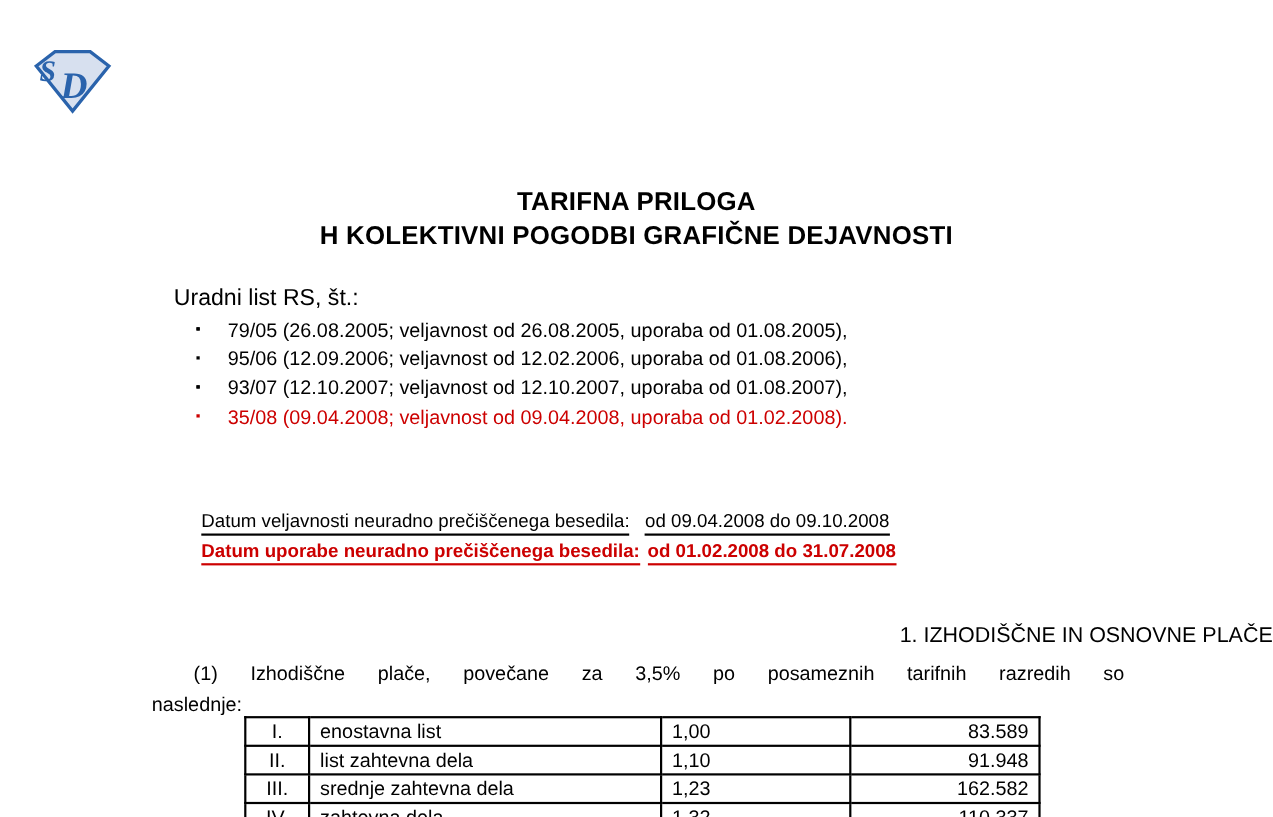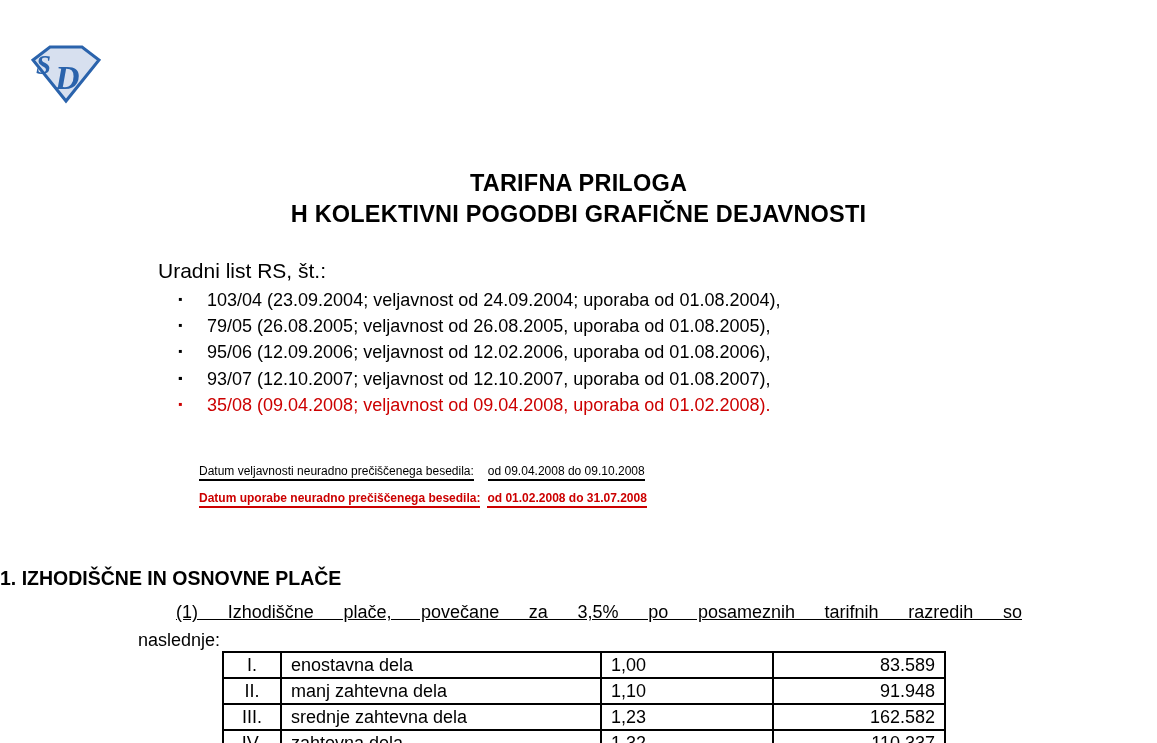--- a/index.html
+++ b/index.html
@@ -18,35 +18,35 @@
   .gazette-intro { position:absolute; left:158px; top:259px; font-size:21px; line-height:24px; }
 
   .gazette-list {
     position:absolute; left:176px; top:287px; margin:0; padding:0;
     list-style:none; font-size:18px;
   }
   .gazette-list li { position:relative; line-height:26.2px; padding-left:31px; white-space:nowrap; }
   .gazette-list .bullet { position:absolute; left:2px; top:-1px; font-size:12px; }
   .red-text { color:#cc0000; }
 
-  .datum-line { position:absolute; left:199px; font-size:12px; white-space:nowrap; }
+  .datum-line { position:absolute; left:183px; font-size:17px; white-space:nowrap; }
   .datum-validity { top:464px; }
   .datum-usage { top:491px; font-weight:bold;text-align:right; }
   .u { display:inline-block; border-bottom:2px solid currentColor; padding-bottom:1px; }
   .gap-lg { display:inline-block; width:14px; }
   .gap-sm { display:inline-block; width:7px; }
 
   .section-heading {
-    position:absolute; left:0; top:566px; width:1157px; text-align:left;
-    font-weight:bold; font-size:19.5px; line-height:24px;
+    position:absolute; left:0; top:566px; width:1157px; text-align:right;
+    font-weight:normal; font-size:19.5px; line-height:24px;
   }
 
   .para-line1 {
     position:absolute; left:138px; top:599px; width:884px; font-size:18px;
-    line-height:26px; text-align:justify; text-align-last:justify; text-indent:38px;text-decoration:underline;
+    line-height:26px; text-align:justify; text-align-last:justify; text-indent:38px;
   }
   .para-line2 { position:absolute; left:138px; top:627px; font-size:18px; line-height:26px; }
 
   .wage-table { position:absolute; left:222px; top:651px; }
   .wage-table table { border-collapse:collapse; font-size:18px; }
   .wage-table td { border:2px solid #000; height:24px; line-height:24px; padding:0 9px; }
   .col-grade { width:38px; text-align:center; }
   .col-desc { width:300px; text-align:left; }
   .col-ratio { width:152px; text-align:left; }
   .col-amount { width:152px; text-align:right; }
@@ -68,21 +68,20 @@
   <div class="title-block">
     <div>TARIFNA PRILOGA</div>
     <div>H KOLEKTIVNI POGODBI GRAFIČNE DEJAVNOSTI</div>
   </div>
 
   <div class="gazette-intro">Uradni list RS, št.:</div>
 
   <ul class="gazette-list">
     <li>
       <span class="bullet">▪</span>
-      <span>103/04 (23.09.2004; veljavnost od 24.09.2004; uporaba od 01.08.2004),</span>
     </li>
     <li>
       <span class="bullet">▪</span>
       <span>79/05 (26.08.2005; veljavnost od 26.08.2005, uporaba od 01.08.2005),</span>
     </li>
     <li>
       <span class="bullet">▪</span>
       <span>95/06 (12.09.2006; veljavnost od 12.02.2006, uporaba od 01.08.2006),</span>
     </li>
     <li>
@@ -109,27 +108,27 @@
   <div class="section-heading">1. IZHODIŠČNE IN OSNOVNE PLAČE</div>
 
   <div class="para-line1">(1) Izhodiščne plače, povečane za 3,5% po posameznih tarifnih razredih so</div>
   <div class="para-line2">naslednje:</div>
 
   <div class="wage-table">
     <table>
       <tbody>
         <tr>
           <td class="col-grade">I.</td>
-          <td class="col-desc">enostavna dela</td>
+          <td class="col-desc">enostavna list</td>
           <td class="col-ratio">1,00</td>
           <td class="col-amount">83.589</td>
         </tr>
         <tr>
           <td class="col-grade">II.</td>
-          <td class="col-desc">manj zahtevna dela</td>
+          <td class="col-desc">list zahtevna dela</td>
           <td class="col-ratio">1,10</td>
           <td class="col-amount">91.948</td>
         </tr>
         <tr>
           <td class="col-grade">III.</td>
           <td class="col-desc">srednje zahtevna dela</td>
           <td class="col-ratio">1,23</td>
           <td class="col-amount">162.582</td>
         </tr>
         <tr>

